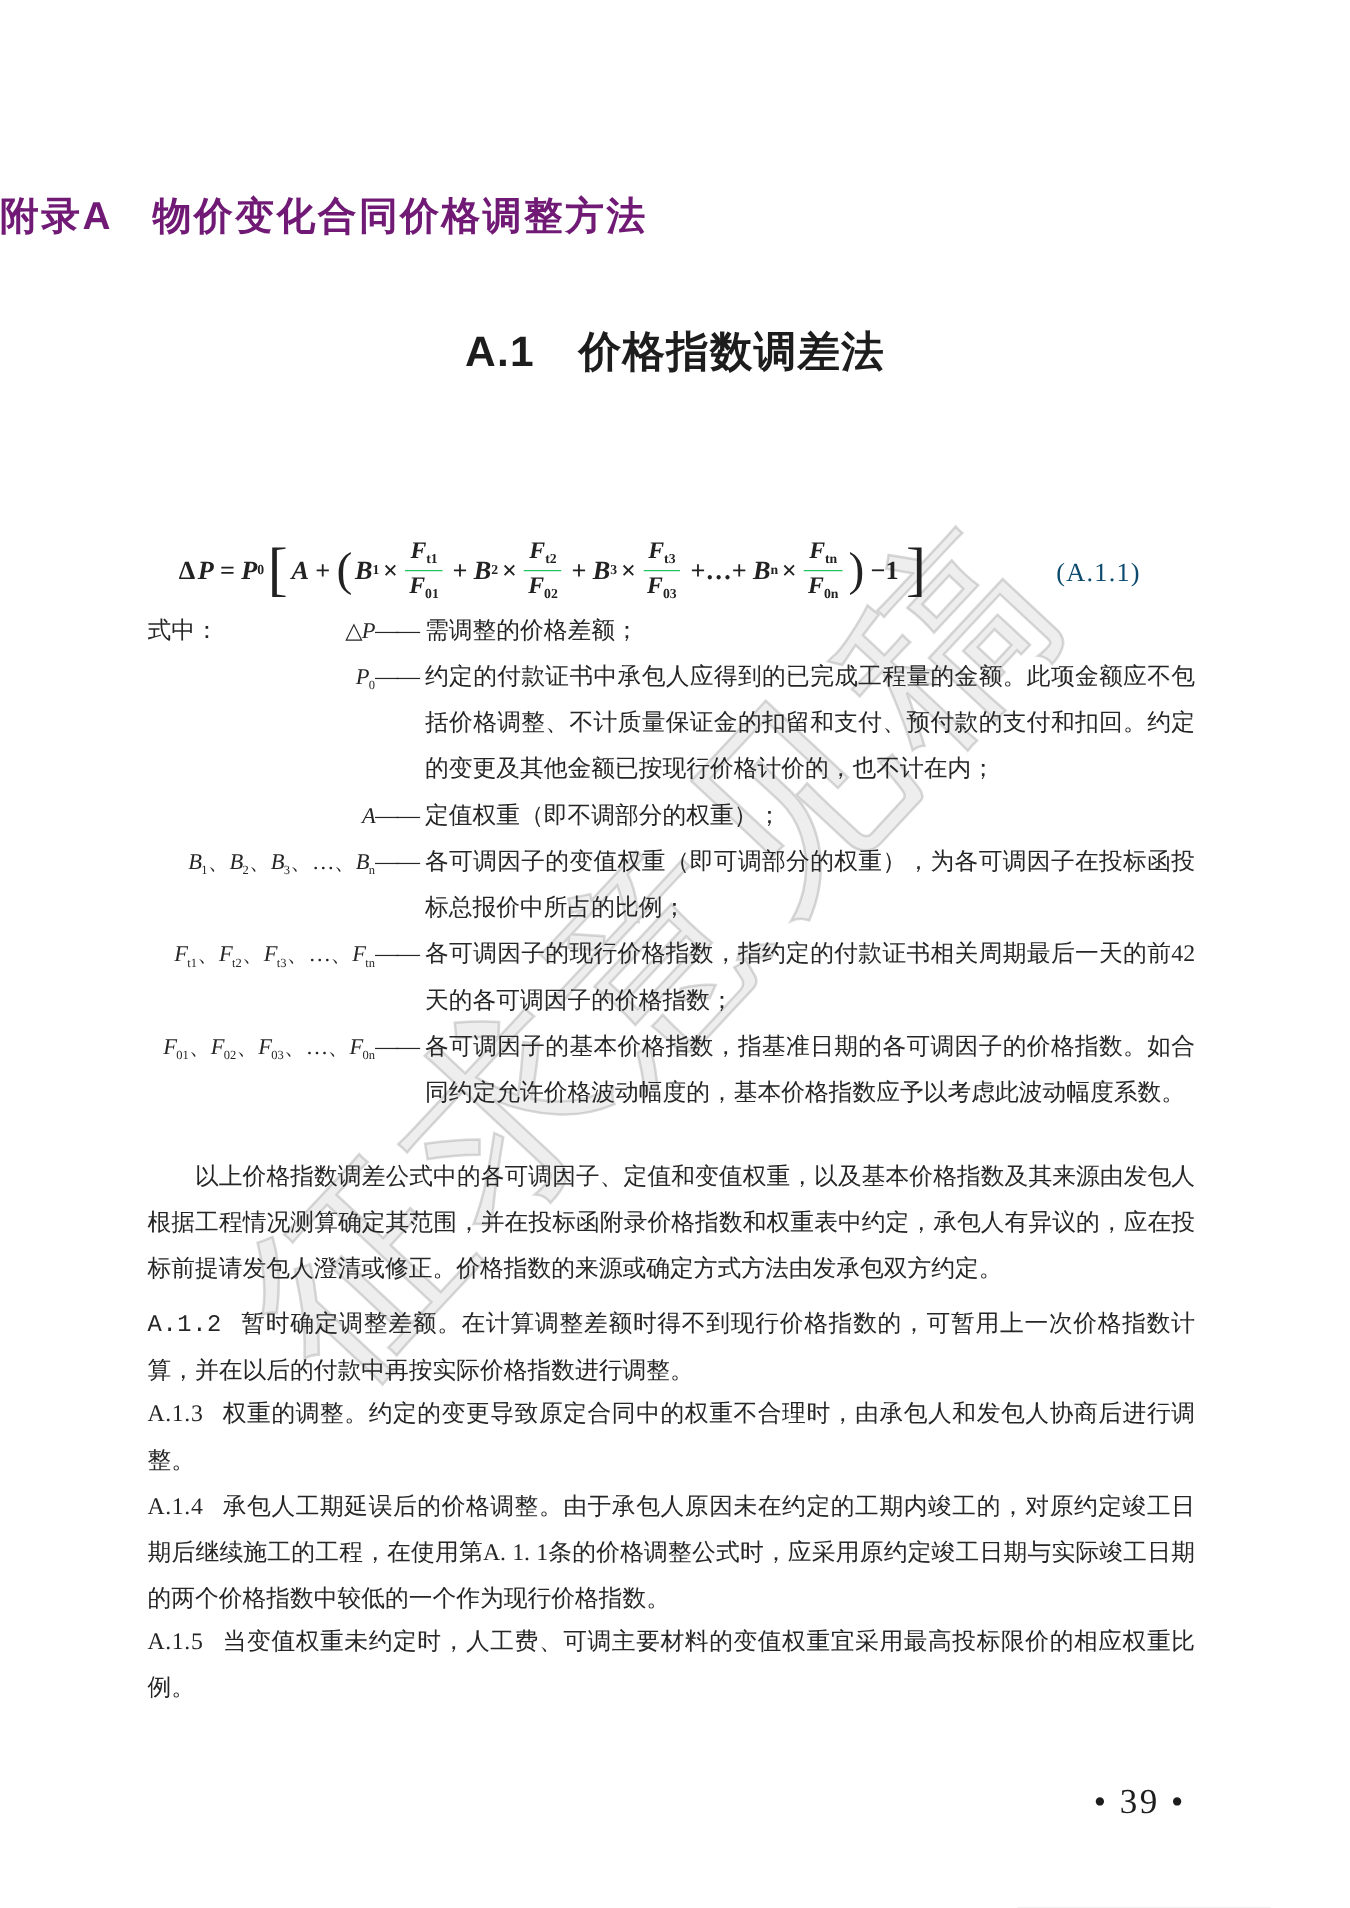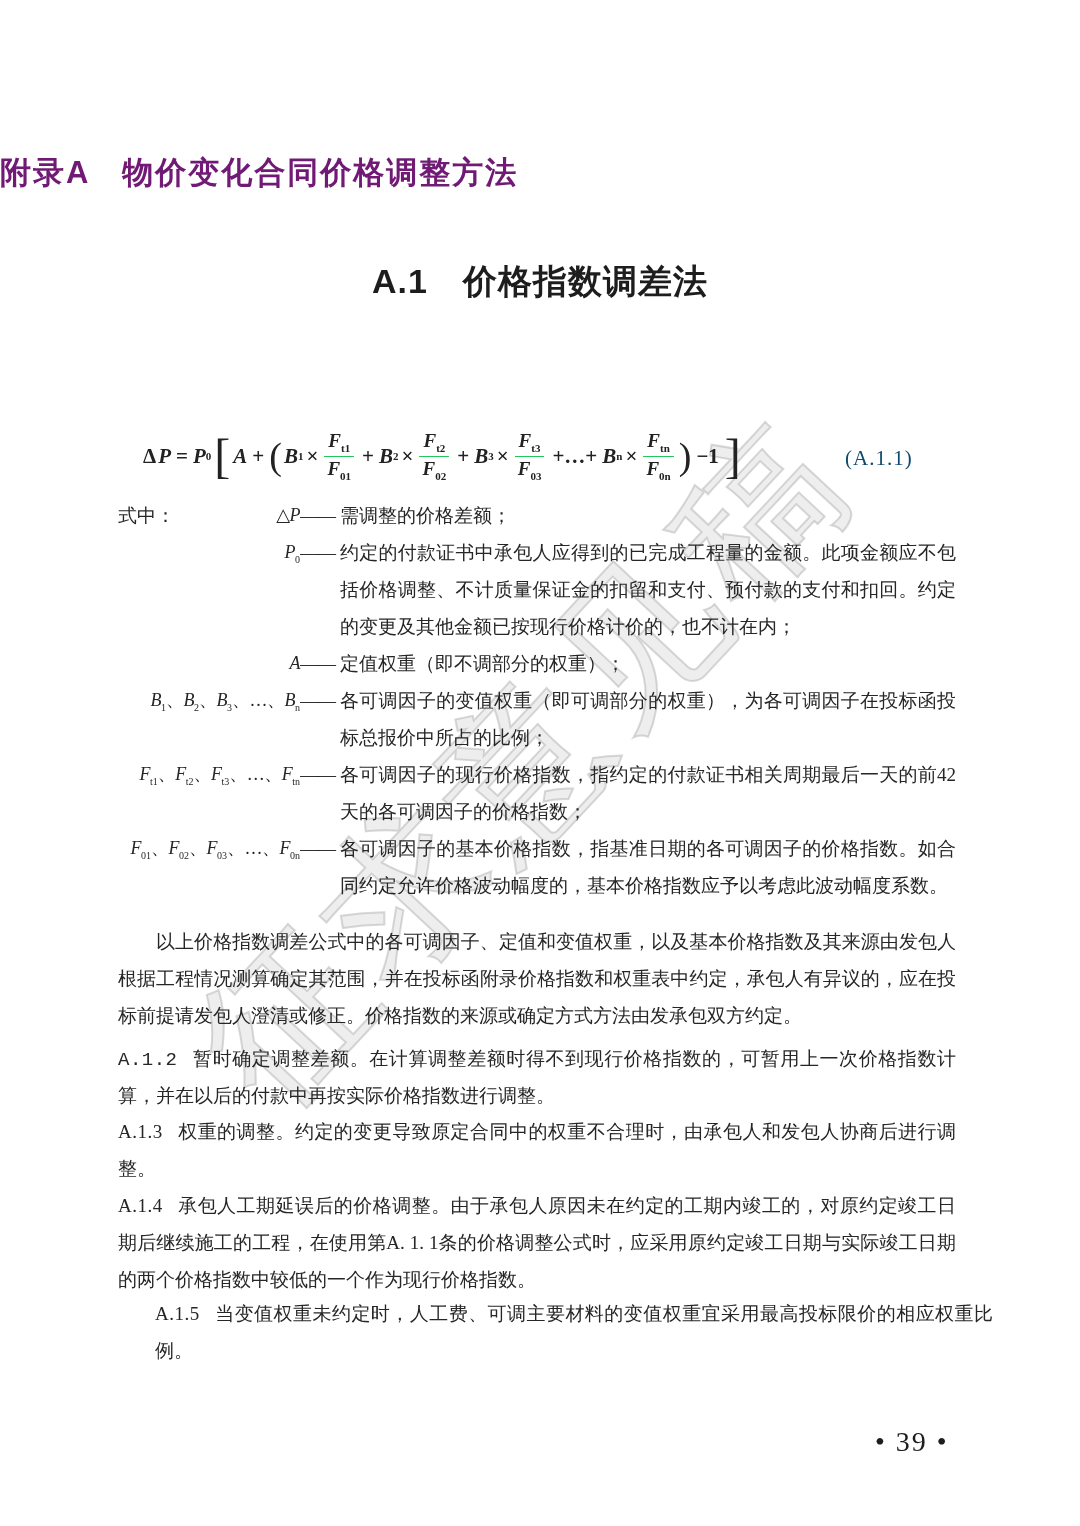--- a/index.html
+++ b/index.html
@@ -50,21 +50,21 @@
   .f-pr { font-size:38px; font-weight:400; line-height:0.9; }
   .f-term { display:inline-flex; align-items:center; }
   .frac { display:inline-flex; flex-direction:column; align-items:center; margin:0 2px; }
   .frac .num, .frac .den { line-height:1.25; font-size:19px; padding:0 4px; }
   .frac .num { border-bottom:1px solid #22c55e; }
   .formula-label {
     position:absolute; left:845px; top:446px; font-size:21px;
     letter-spacing:1px; color:#0c4a6e;
   }
   
-  .defs { position:absolute; left:118px; top:497px; width:838px; }
+  .defs { position:absolute; left:118px; top:486px; width:838px; }
   .def-intro { position:absolute; left:0; top:0; line-height:37px; }
   .def-row { display:flex; align-items:flex-start; }
   .def-term {
     flex:0 0 182px; text-align:right; white-space:nowrap;
     font-size:18px; line-height:37px; letter-spacing:-0.5px;
   }
   .def-term i { font-style:italic; }
   .def-term sub { font-size:10px; letter-spacing:0; }
   .def-dash { flex:0 0 40px; line-height:37px; letter-spacing:-2px; overflow:hidden; }
   .def-text { flex:1; line-height:37px; text-align:justify; }
@@ -178,17 +178,17 @@
   </div>
 
   <p class="para indent" style="top:904px;">以上价格指数调差公式中的各可调因子、定值和变值权重，以及基本价格指数及其来源由发包人根据工程情况测算确定其范围，并在投标函附录价格指数和权重表中约定，承包人有异议的，应在投标前提请发包人澄清或修正。价格指数的来源或确定方式方法由发承包双方约定。</p>
 
   <p class="para" style="top:1023px;font-family:Liberation Mono, monospace;"><span class="clause-label">A.1.2</span><span>暂时确定调整差额。在计算调整差额时得不到现行价格指数的，可暂用上一次价格指数计算，并在以后的付款中再按实际价格指数进行调整。</span></p>
 
   <p class="para" style="top:1094px;"><span class="clause-label">A.1.3</span><span>权重的调整。约定的变更导致原定合同中的权重不合理时，由承包人和发包人协商后进行调整。</span></p>
 
   <p class="para" style="top:1168px;"><span class="clause-label">A.1.4</span><span>承包人工期延误后的价格调整。由于承包人原因未在约定的工期内竣工的，对原约定竣工日期后继续施工的工程，在使用第A. 1. 1条的价格调整公式时，应采用原约定竣工日期与实际竣工日期的两个价格指数中较低的一个作为现行价格指数。</span></p>
 
-  <p class="para" style="top:1276px;margin-left:37px;"><span class="clause-label">A.1.5</span><span>当变值权重未约定时，人工费、可调主要材料的变值权重宜采用最高投标限价的相应权重比例。</span></p>
+  <p class="para" style="top:1276px;"><span class="clause-label">A.1.5</span><span>当变值权重未约定时，人工费、可调主要材料的变值权重宜采用最高投标限价的相应权重比例。</span></p>
 
   <div class="page-num">• 39 •</div>
 
 </div>
 
 </body></html>

